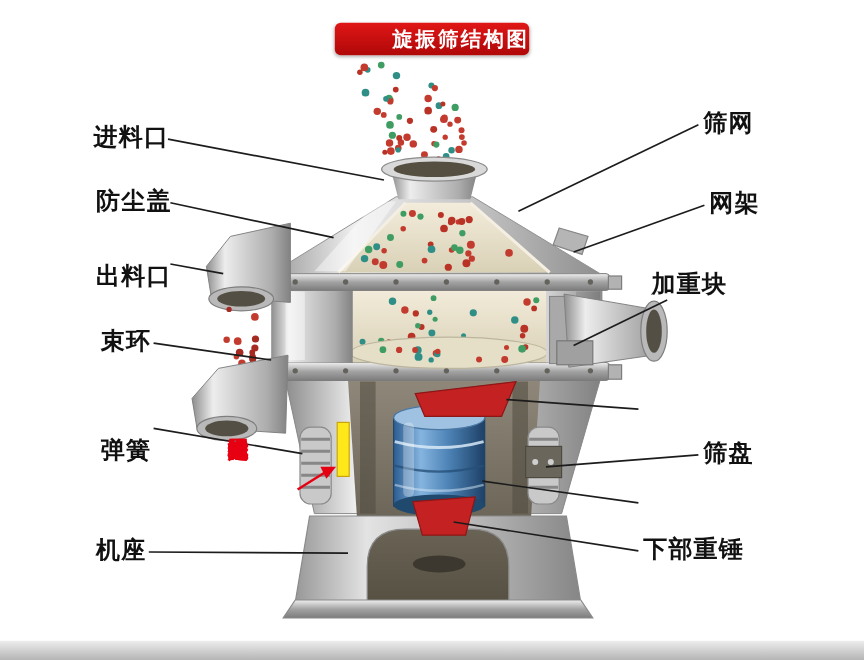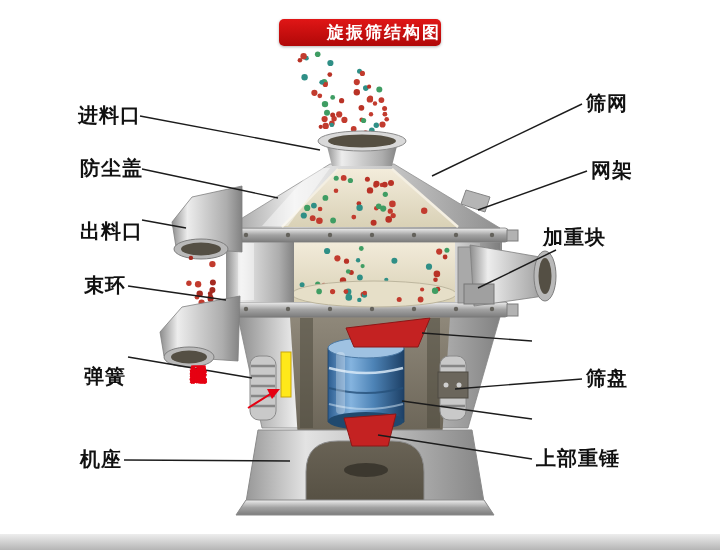--- a/index.html
+++ b/index.html
@@ -365,18 +365,18 @@
   <div class="lbl" style="left:80px;top:157px">防尘盖</div>
   <div class="lbl" style="left:80px;top:220px">出料口</div>
   <div class="lbl" style="left:84px;top:274px">束环</div>
   <div class="lbl" style="left:84px;top:365px">弹簧</div>
   <div class="lbl" style="left:80px;top:448px">机座</div>
 
   <div class="lbl" style="left:586px;top:92px">筛网</div>
   <div class="lbl" style="left:591px;top:159px">网架</div>
   <div class="lbl" style="left:543px;top:226px">加重块</div>
   <div class="lbl" style="left:586px;top:367px">筛盘</div>
-  <div class="lbl" style="left:536px;top:447px">上部重锤</div>
+  <div class="lbl" style="left:536px;top:447px">下部重锤</div>
 
   <div class="warn">试机时去掉运输用固定螺栓</div>
 
   <div class="bottom-bar"></div>
 </div>
 
 </body></html>

